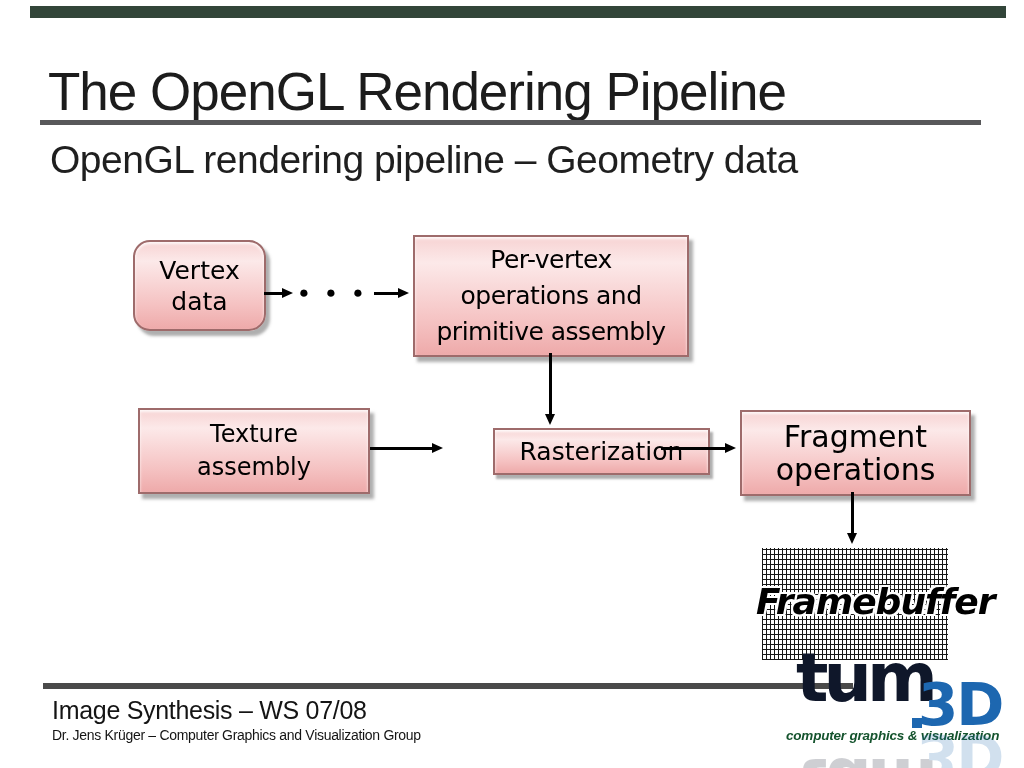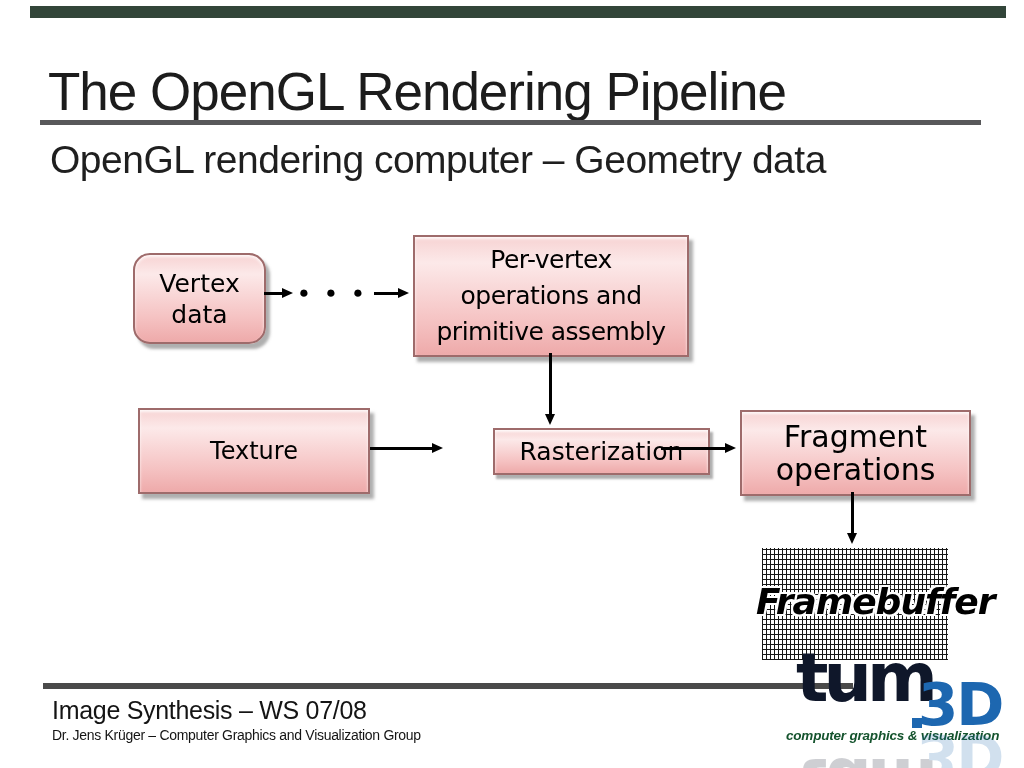--- a/index.html
+++ b/index.html
@@ -17,21 +17,21 @@
   .subtitle{left:50px;top:138px;width:900px;font-size:39px;letter-spacing:-0.5px;color:#1f1f1f;
             white-space:nowrap;}
 
   
   .pbox{background:linear-gradient(180deg,#f7d3d3 0%,#fce9e9 22%,#f5c2c2 72%,#eeaaaa 100%);
         border:2px solid #9e6b6b;
         box-shadow:4px 5px 3px rgba(110,110,110,.55), inset 0 2px 3px rgba(255,255,255,.85);
         display:flex;flex-direction:column;align-items:center;justify-content:center;
         text-align:center;color:#000;font-family:"DejaVu Sans","Liberation Sans",sans-serif;}
   .pbox span{display:block;}
-  .node-vertex{left:133px;top:253px;width:129px;height:87px;border-radius:17px;
+  .node-vertex{left:133px;top:240px;width:129px;height:87px;border-radius:17px;
                font-size:25px;line-height:31px;}
   .node-pervertex{left:413px;top:235px;width:272px;height:118px;font-size:25px;line-height:36px;letter-spacing:-0.5px;}
   .node-texture{left:138px;top:408px;width:228px;height:82px;font-size:24px;line-height:33px;}
   .node-raster{left:445px;top:428px;width:213px;height:43px;font-size:25px;line-height:43px;
                box-shadow:3px 4px 2px rgba(110,110,110,.55), inset 0 2px 3px rgba(255,255,255,.9);margin-left:48px;}
   .node-fragment{left:740px;top:410px;width:227px;height:82px;font-size:30px;line-height:33px;}
 
   
   .dots{left:296px;top:282px;width:76px;height:22px;line-height:22px;text-align:center;
         font-size:17px;font-weight:bold;letter-spacing:6px;color:#000;}
@@ -77,21 +77,21 @@
   .logo-reflection{position:absolute;left:0;top:60px;width:246px;height:96px;
     transform:scaleY(-1);opacity:.2;pointer-events:none;}
 </style>
 </head>
 <body>
 
 <div class="abs top-bar"></div>
 
 <div class="abs title">The OpenGL Rendering Pipeline</div>
 <div class="abs title-rule"></div>
-<div class="abs subtitle">OpenGL rendering computer – Geometry data</div>
+<div class="abs subtitle">OpenGL rendering pipeline – Geometry data</div>
 
 <div>
 
   <div class="abs pbox node-vertex">
     <span>Vertex</span>
     <span>data</span>
   </div>
 
   <div class="abs arr-h a1"></div>
   <div class="abs dots">● ● ●</div>
@@ -100,20 +100,21 @@
   <div class="abs pbox node-pervertex">
     <span>Per-vertex</span>
     <span>operations and</span>
     <span>primitive assembly</span>
   </div>
 
   <div class="abs arr-v a3"></div>
 
   <div class="abs pbox node-texture">
     <span>Texture</span>
+    <span>assembly</span>
   </div>
 
   <div class="abs arr-h a4"></div>
 
   <div class="abs pbox node-raster">
     <span>Rasterization</span>
   </div>
 
   <div class="abs arr-h a5"></div>
 

